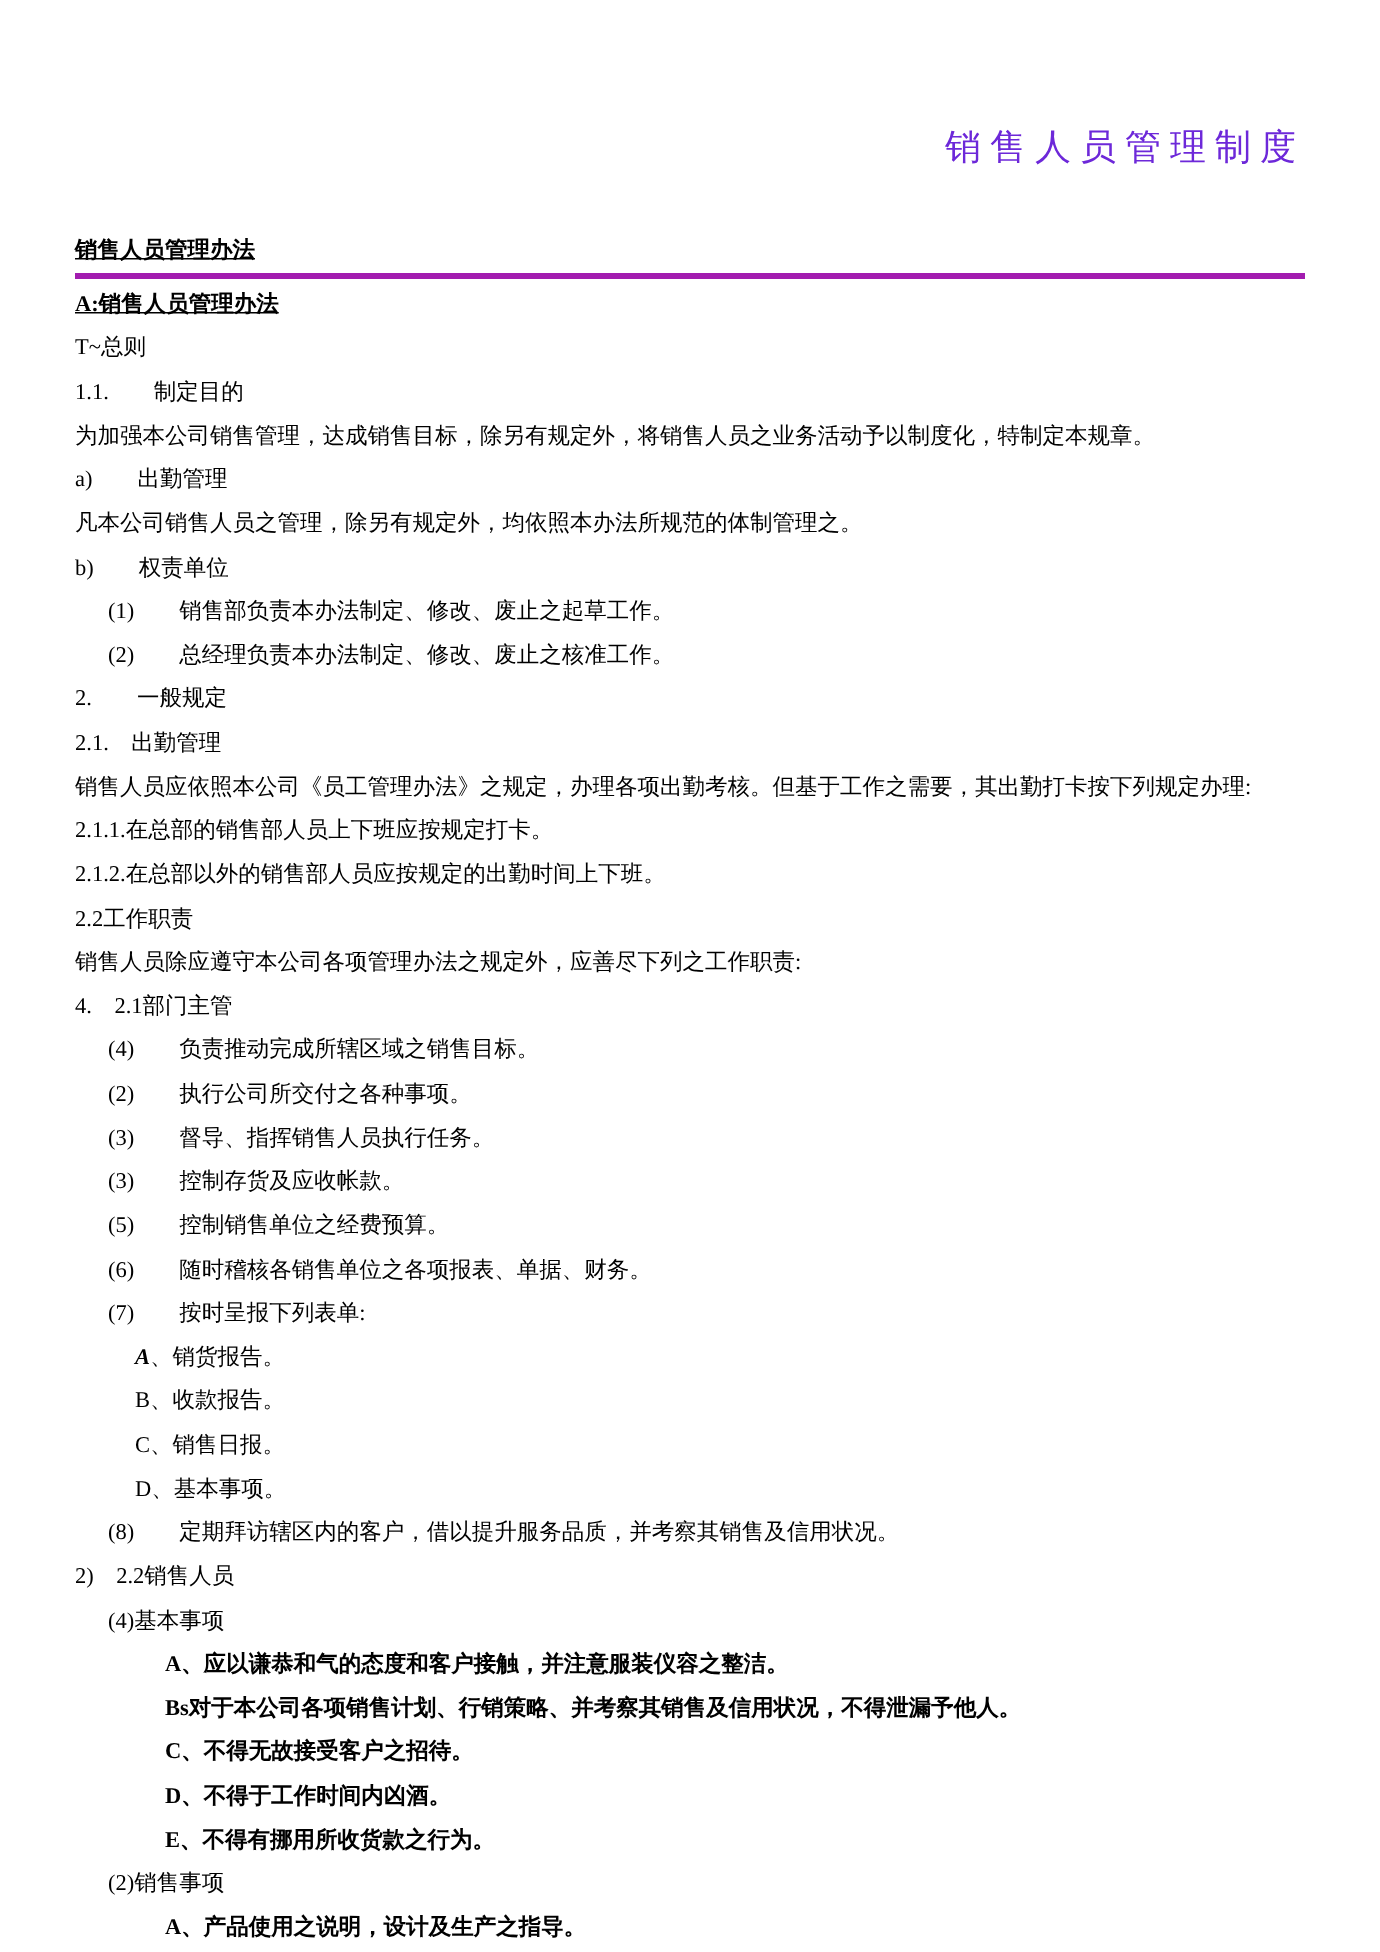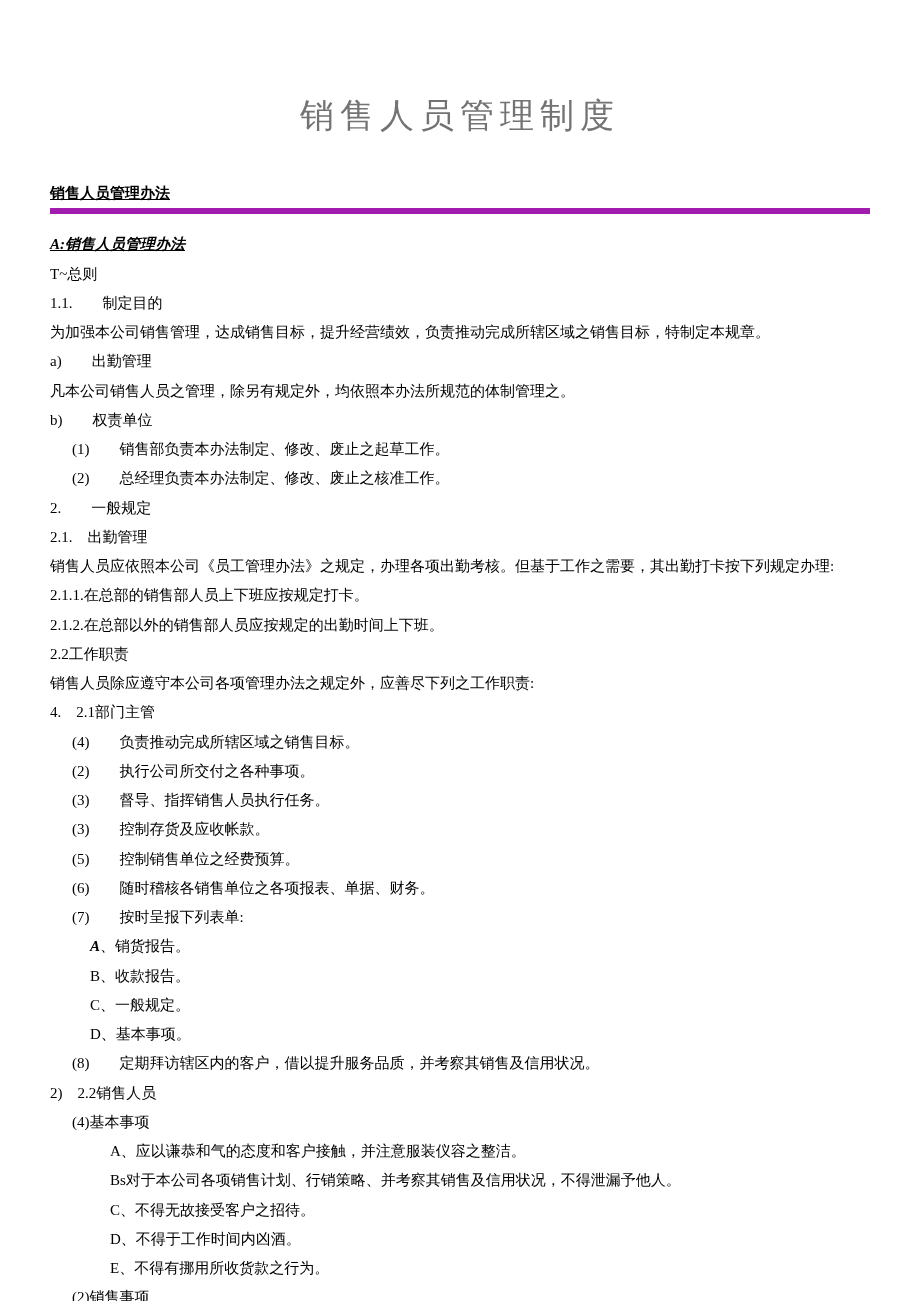--- a/index.html
+++ b/index.html
@@ -7,57 +7,56 @@
     font-size: 15px;
     line-height: 1.95;
     color: #000;
     margin: 0;
     padding: 60px 50px 40px 50px;
     width: 920px;
     box-sizing: border-box;
     background: #fff;
   }
   .title {
-    text-align: center;
-    color: #737373;
-    font-size: 34px;
+    text-align: right;
+    color: #6d28d9;
+    font-size: 24px;
     font-family: "SimSun", "宋体", serif;
     letter-spacing: 6px;
     margin-bottom: 30px;
     font-weight: normal;
   }
   .h-underline {
     font-weight: bold;
     text-decoration: underline;
     border-bottom: none;
     display: inline;
   }
   .line-wrap {
-    border-bottom: 6px solid #a21caf;
-    margin-bottom: 16px;
+    border-bottom: 4px solid #a21caf;
+    margin-bottom: 3px;
   }
   .h-italic {
-    font-style: italic;
   }
   .indent-2 { padding-left: 22px; }
   .indent-3 { padding-left: 40px; }
-  .indent-4 { padding-left: 60px; }
+  .indent-4 { padding-left: 60px; font-weight: bold; }
   p { margin: 0; }
   .bold-first { font-weight: bold; font-style: italic; }
 </style>
 </head>
 <body>
 
 <h1 class="title">销售人员管理制度</h1>
 
 <div class="line-wrap"><span class="h-underline">销售人员管理办法</span></div>
 <p><span class="h-underline h-italic">A:销售人员管理办法</span></p>
 <p>T~总则</p>
 <p>1.1.　　制定目的</p>
-<p>为加强本公司销售管理，达成销售目标，提升经营绩效，负责推动完成所辖区域之销售目标，特制定本规章。</p>
+<p>为加强本公司销售管理，达成销售目标，除另有规定外，将销售人员之业务活动予以制度化，特制定本规章。</p>
 <p>a)　　出勤管理</p>
 <p>凡本公司销售人员之管理，除另有规定外，均依照本办法所规范的体制管理之。</p>
 <p>b)　　权责单位</p>
 <p class="indent-2">(1)　　销售部负责本办法制定、修改、废止之起草工作。</p>
 <p class="indent-2">(2)　　总经理负责本办法制定、修改、废止之核准工作。</p>
 <p>2.　　一般规定</p>
 <p>2.1.　出勤管理</p>
 <p>销售人员应依照本公司《员工管理办法》之规定，办理各项出勤考核。但基于工作之需要，其出勤打卡按下列规定办理:</p>
 <p>2.1.1.在总部的销售部人员上下班应按规定打卡。</p>
 <p>2.1.2.在总部以外的销售部人员应按规定的出勤时间上下班。</p>
@@ -66,21 +65,21 @@
 <p>4.　2.1部门主管</p>
 <p class="indent-2">(4)　　负责推动完成所辖区域之销售目标。</p>
 <p class="indent-2">(2)　　执行公司所交付之各种事项。</p>
 <p class="indent-2">(3)　　督导、指挥销售人员执行任务。</p>
 <p class="indent-2">(3)　　控制存货及应收帐款。</p>
 <p class="indent-2">(5)　　控制销售单位之经费预算。</p>
 <p class="indent-2">(6)　　随时稽核各销售单位之各项报表、单据、财务。</p>
 <p class="indent-2">(7)　　按时呈报下列表单:</p>
 <p class="indent-3"><span class="bold-first">A</span><span>、销货报告。</span></p>
 <p class="indent-3">B、收款报告。</p>
-<p class="indent-3">C、一般规定。</p>
+<p class="indent-3">C、销售日报。</p>
 <p class="indent-3">D、基本事项。</p>
 <p class="indent-2">(8)　　定期拜访辖区内的客户，借以提升服务品质，并考察其销售及信用状况。</p>
 <p>2)　2.2销售人员</p>
 <p class="indent-2">(4)基本事项</p>
 <p class="indent-4">A、应以谦恭和气的态度和客户接触，并注意服装仪容之整洁。</p>
 <p class="indent-4">Bs对于本公司各项销售计划、行销策略、并考察其销售及信用状况，不得泄漏予他人。</p>
 <p class="indent-4">C、不得无故接受客户之招待。</p>
 <p class="indent-4">D、不得于工作时间内凶酒。</p>
 <p class="indent-4">E、不得有挪用所收货款之行为。</p>
 <p class="indent-2">(2)销售事项</p>

